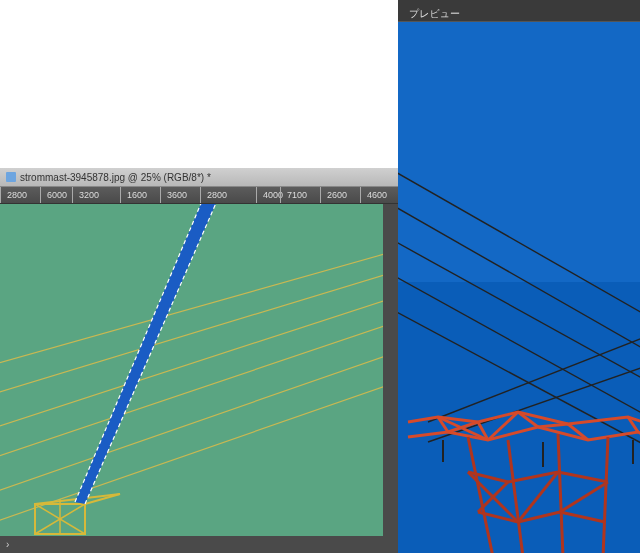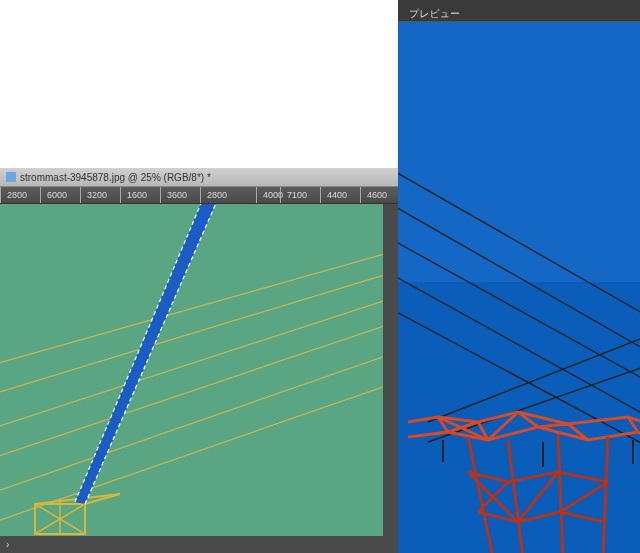--- a/index.html
+++ b/index.html
@@ -26,27 +26,27 @@
 <div class="white-area"></div>
 
 <div class="left-panel">
   <div class="doc-tab">
     <span class="doc-icon"></span>
     <span>strommast-3945878.jpg @ 25% (RGB/8*) *</span>
   </div>
   <div class="ruler">
     <span class="tick" style="left:0px">2800</span>
     <span class="tick" style="left:40px">6000</span>
-    <span class="tick" style="left:80px">3200</span>
+    <span class="tick" style="left:72px">3200</span>
     <span class="tick" style="left:120px">1600</span>
     <span class="tick" style="left:160px">3600</span>
     <span class="tick" style="left:200px">2800</span>
     <span class="tick" style="left:256px">4000</span>
     <span class="tick" style="left:280px">7100</span>
-    <span class="tick" style="left:320px">4400</span>
+    <span class="tick" style="left:320px">2600</span>
     <span class="tick" style="left:360px">4600</span>
   </div>
   <div class="canvas-wrap">
     <div class="canvas">
       <svg width="383" height="332">
         <line x1="-40" y1="170" x2="420" y2="40" stroke="#c9b852" stroke-width="1.2"></line>
         <line x1="-40" y1="200" x2="420" y2="60" stroke="#c9b852" stroke-width="1.2"></line>
         <line x1="-40" y1="235" x2="420" y2="85" stroke="#c9b852" stroke-width="1.2"></line>
         <line x1="-40" y1="265" x2="420" y2="110" stroke="#c9b852" stroke-width="1.2"></line>
         <line x1="-40" y1="300" x2="420" y2="140" stroke="#c9b852" stroke-width="1.2"></line>

